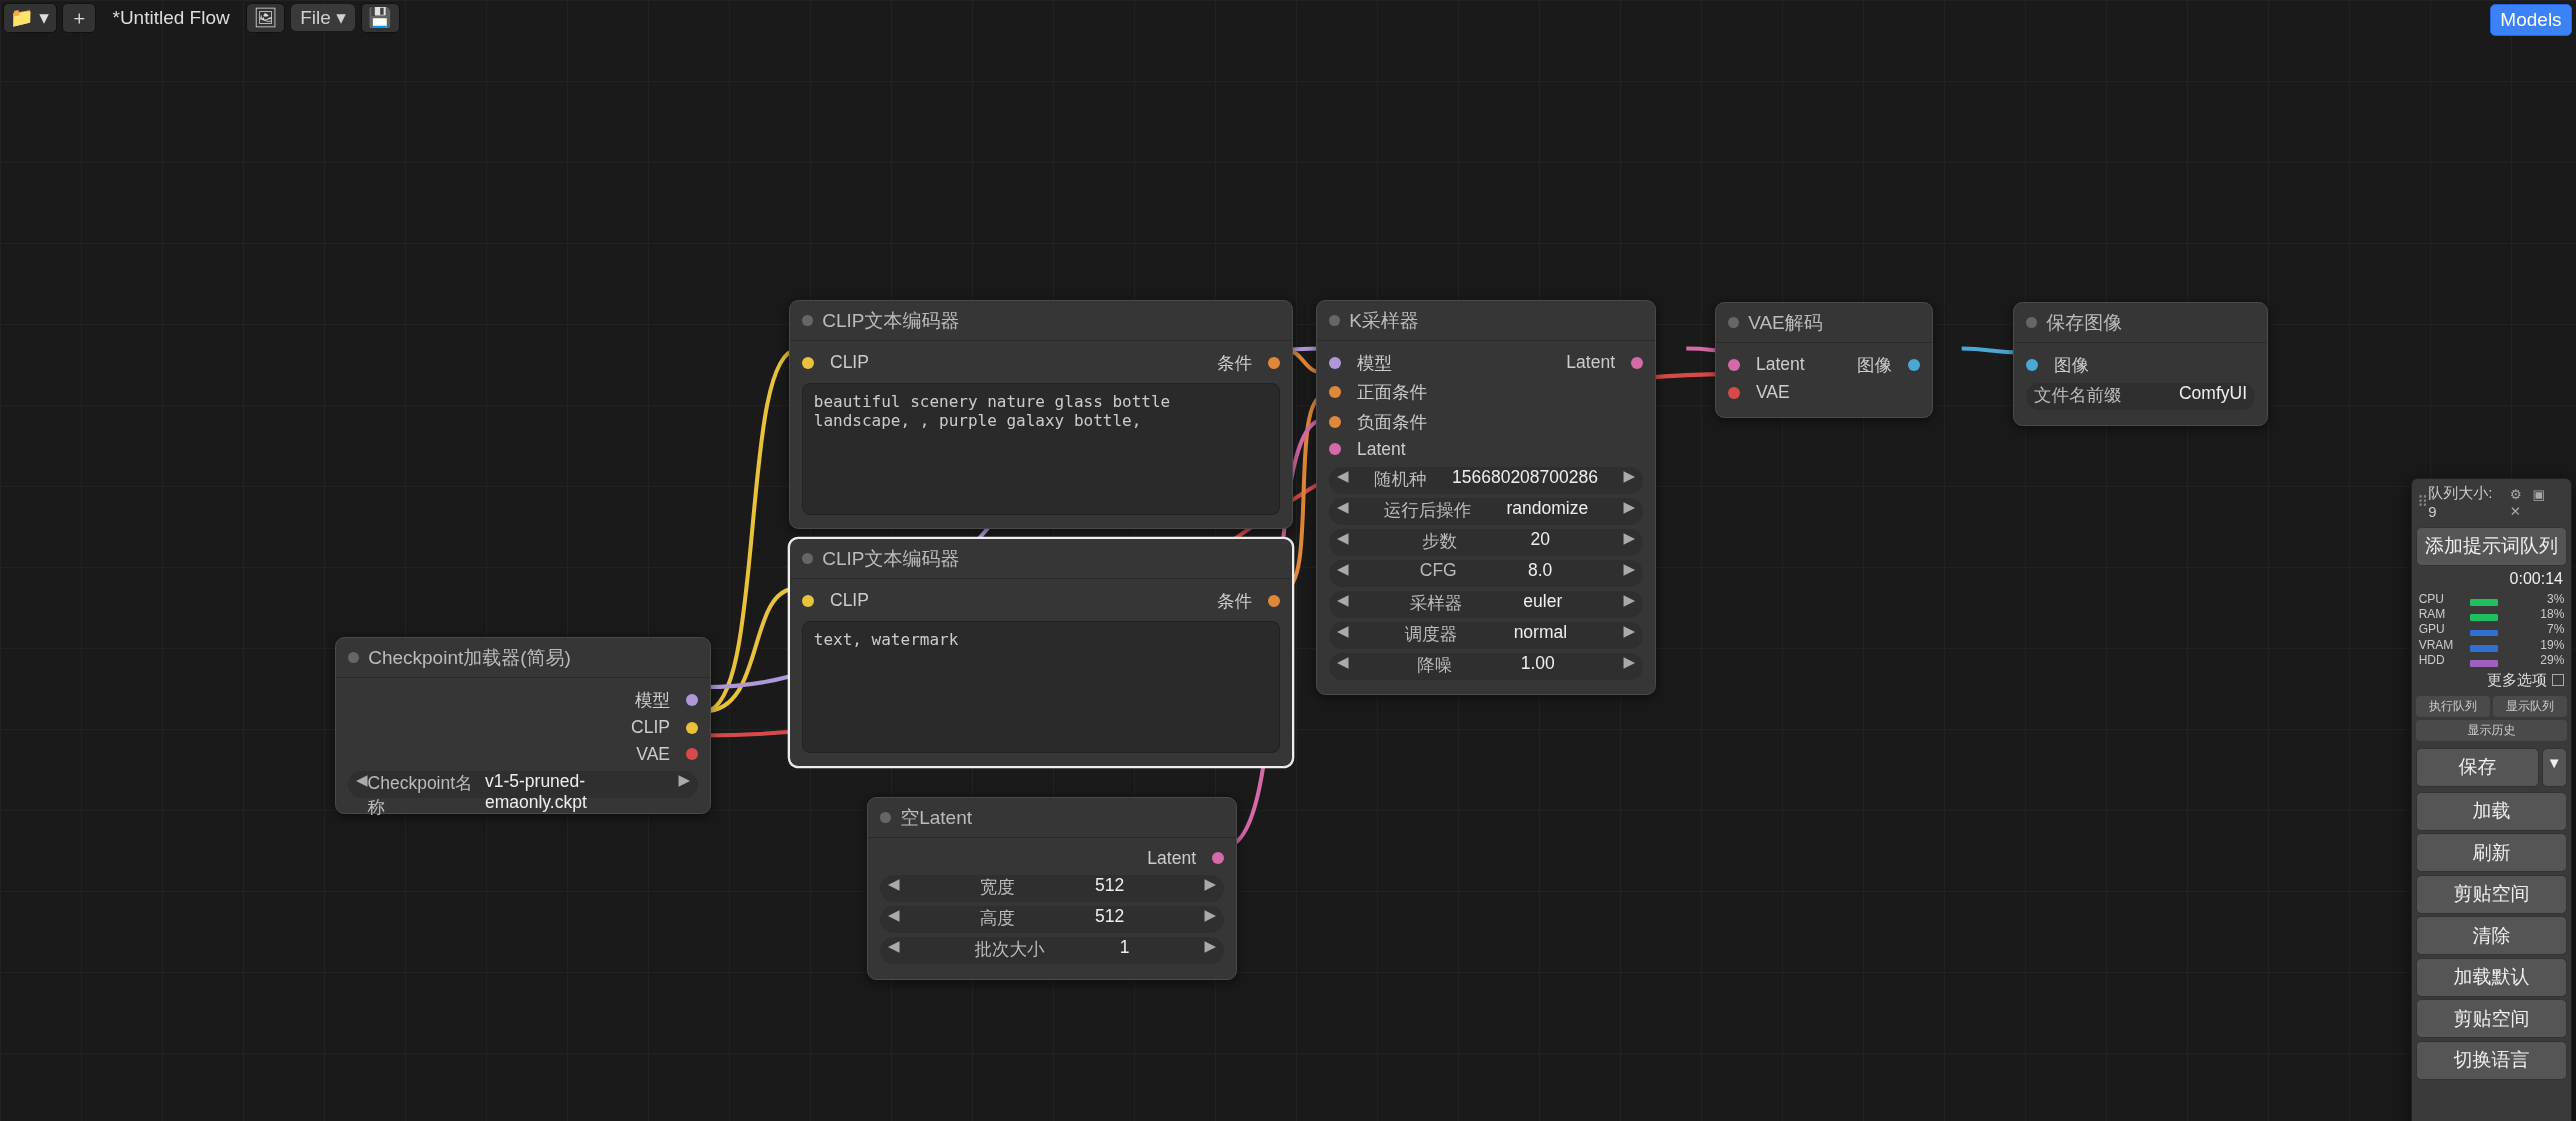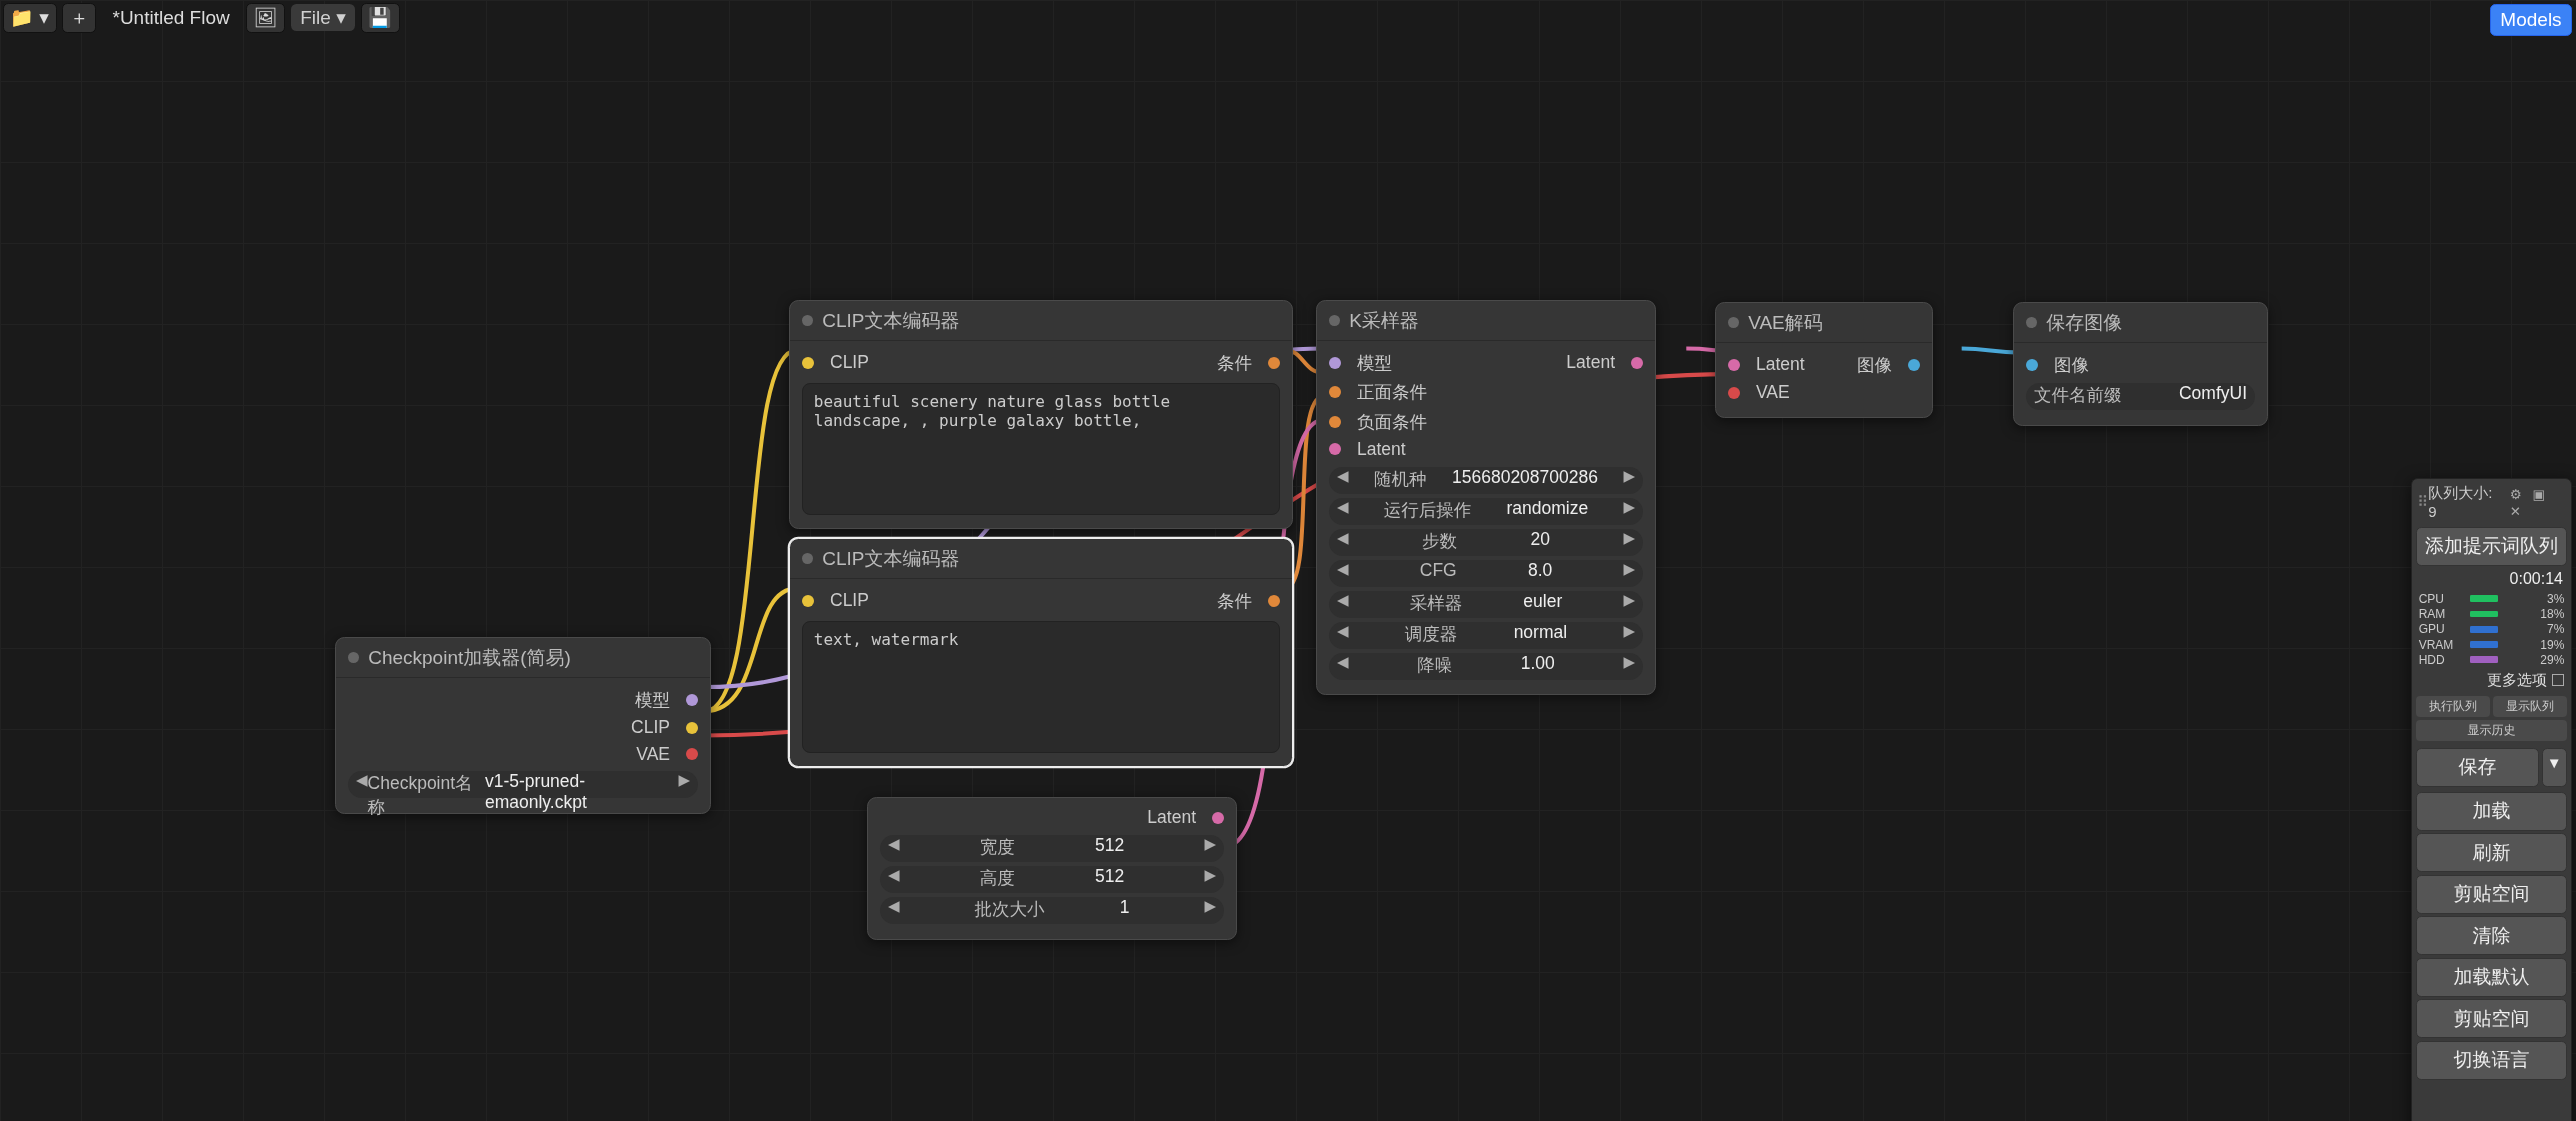--- a/index.html
+++ b/index.html
@@ -139,21 +139,21 @@
 }
 .sp-small-row { display: flex; gap: 2.7px; margin: 2.7px 0; }
 .sp-small-row .mini {
   flex: 1; background: #4a4a4a; border-radius: 4px;
   font-size: 12px; padding: 2px 0; text-align: center;
   color: #ccc; cursor: pointer;
 }
 .sp-history { display:block; width:100%; background:#4a4a4a; border-radius:4px; font-size:12px; padding:2px 0; text-align:center; color:#ccc; margin:1.3px 0 4px; cursor:pointer;}
 .sp-timer { text-align: right; color: #eee; font-size: 16px; padding: 1.3px 4px; }
 .sp-stats { font-size: 12px; color: #ccc; padding: 1.3px 2.7px; }
-.sp-stat-row { display: flex; align-items: center; gap: 21px; margin: 1.3px 0; }
+.sp-stat-row { display: flex; align-items: flex-end; gap: 21px; margin: 1.3px 0; }
 .sp-stat-row .bar { height: 6.7px; width: 28px; border-radius: 1.3px; }
 .sp-more { display:flex; align-items:center; justify-content:flex-end; gap:5.4px; font-size:15px; color:#ddd; padding:1.3px 2.7px 4px; }
 .sp-more .chk { width:12px; height:12px; border:1.3px solid #aaa; display:inline-block; }
 .save-row { display:flex; gap:2.7px; }
 .save-row .sp-btn { flex:1; }
 .save-row .sp-arrow { width:25.5px; flex:0 0 25.5px; font-size:15px; padding:5.4px 0;}
 </style>
 </head>
 <body>
 
@@ -250,20 +250,24 @@
       <div class="port-right">
             <span>条件</span>
             <span class="port-dot dot-orange"></span>
           </div>
     </div>
     <textarea class="textarea" rows="6" style="">text, watermark</textarea>
   </div>
 </div>
 
 <div class="node" style="left:867px; top:797px; width:370px;">
+  <div class="node-header">
+    <span class="collapse-dot"></span>
+    <span>空Latent</span>
+  </div>
   <div class="node-body">
     <div class="port-row">
           <span></span>
           <div class="port-right">
             <span>Latent</span>
             <span class="port-dot dot-pink"></span>
           </div>
         </div>
     <div class="widget">
           <span class="arrow">◀</span>

